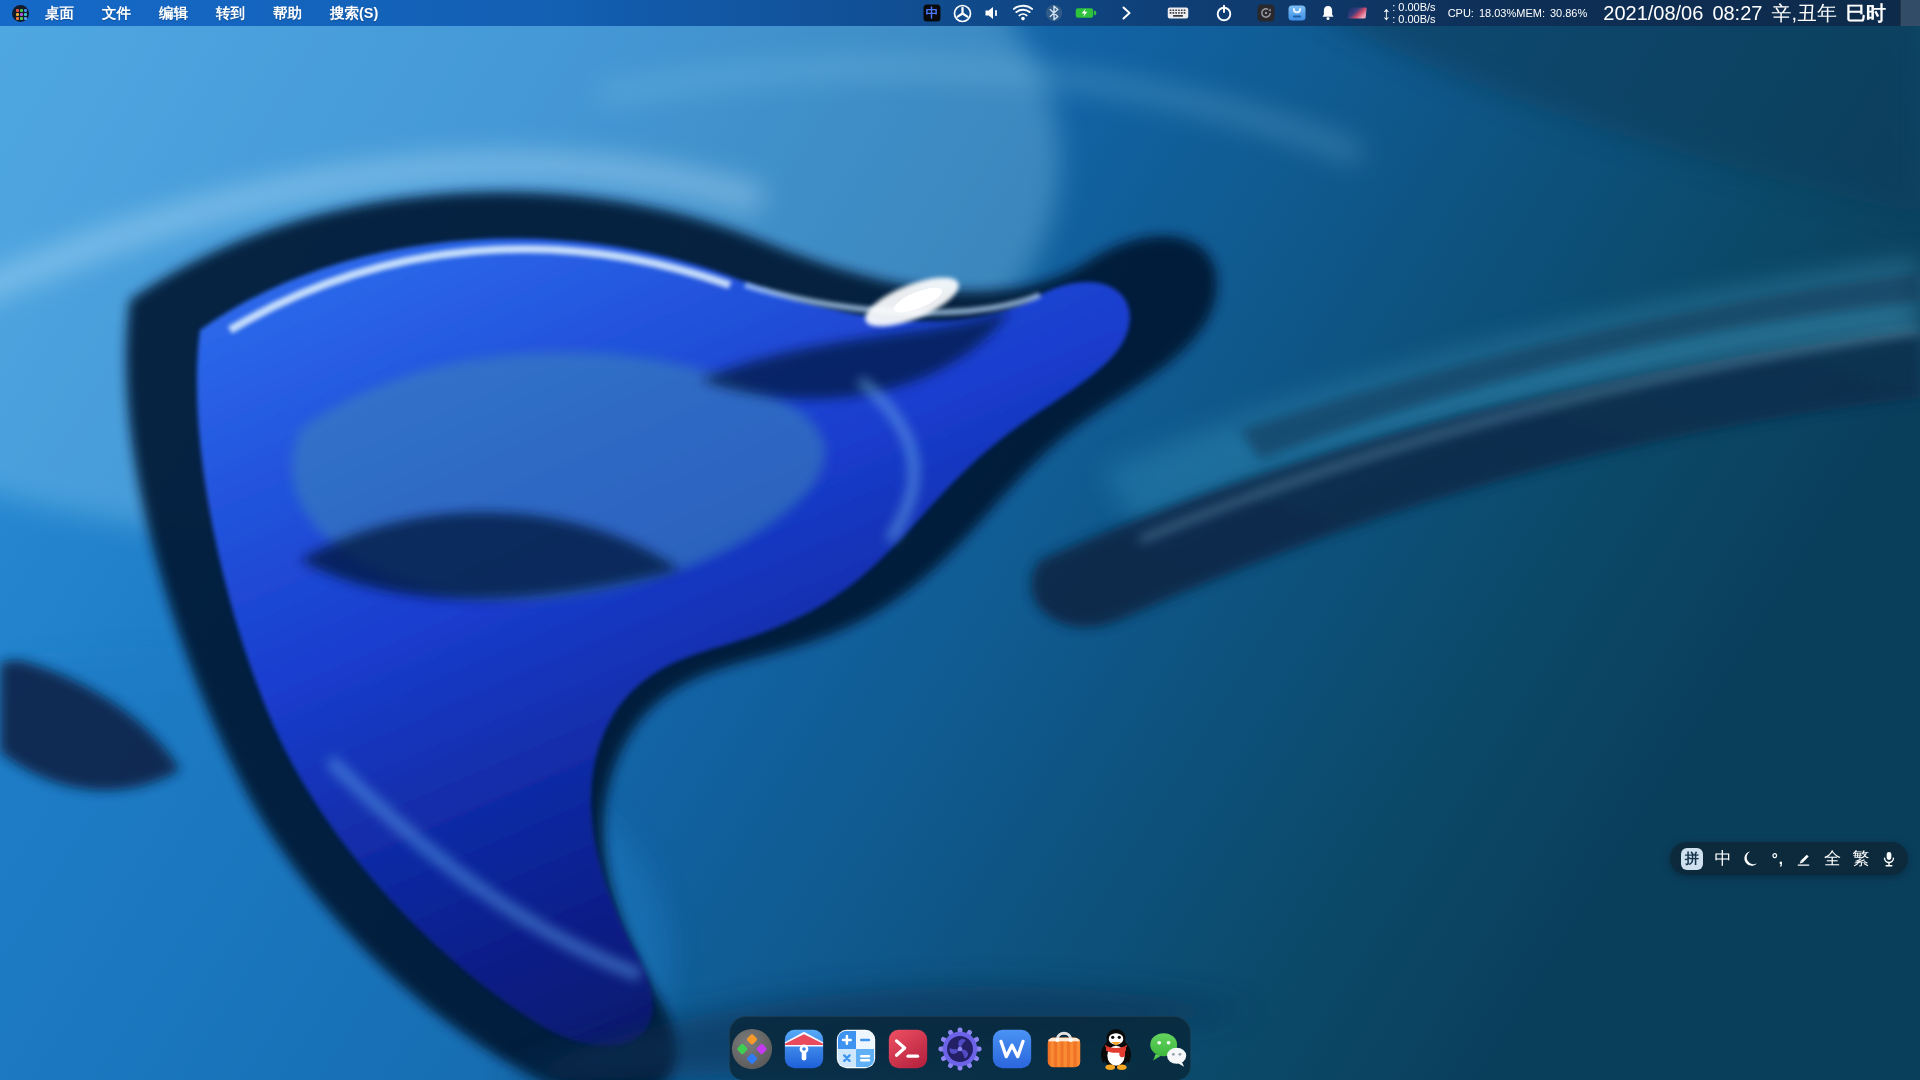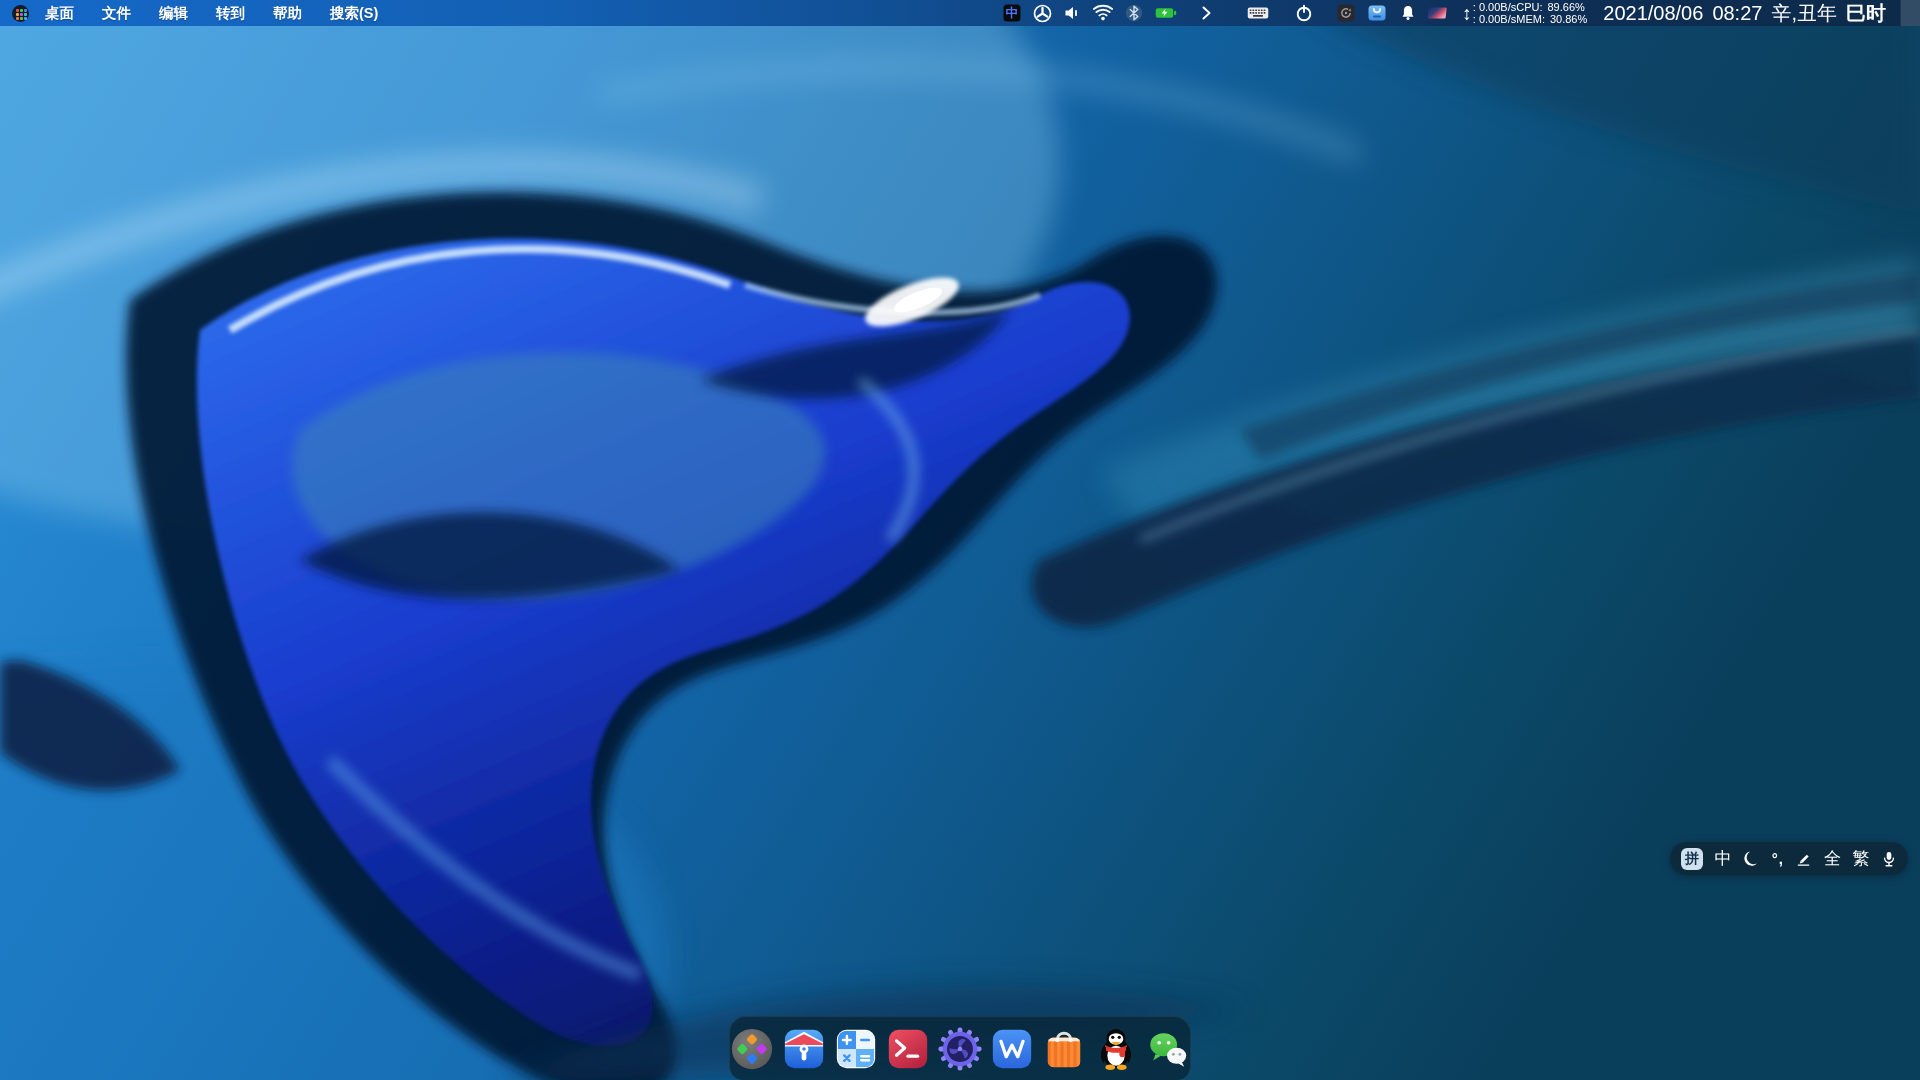--- a/index.html
+++ b/index.html
@@ -28,21 +28,21 @@
   .menu-item.first { font-weight:700; }
 
   .mb-right { margin-left:auto; display:flex; align-items:center; height:100%; }
   .ticon { display:flex; align-items:center; justify-content:center; }
   .ticon svg { display:block; }
   .g12 { margin-left:12px; }
   .net-block { display:flex; align-items:center; margin-left:14px; }
   .net-arrow { font-size:19px; line-height:19px; font-weight:400; margin-right:1px; }
   .net-lines { display:flex; flex-direction:column; }
   .net-lines span, .stat-line { font-size:11px; line-height:12px; white-space:nowrap; }
-  .stats-block { display:flex; flex-direction:column; margin-left:0; }
+  .stats-block { display:flex; flex-direction:row; margin-left:12px; }
   .stat-line { display:flex; }
   .stat-line .lab { margin-right:5px; }
   .datetime { display:flex; align-items:center; font-size:20px; margin-left:16px; white-space:nowrap; }
   .datetime span { margin-right:9px; }
   .datetime span:last-child { margin-right:0;font-weight:bold; }
   .show-desktop {
     width:20px; height:26px; margin-left:14px;
     background:rgba(255,255,255,.16); border-left:1px solid rgba(0,0,0,.3);
   }
 
@@ -304,21 +304,21 @@
         <span class="net-arrow">↕</span>
         <span class="net-lines">
           <span>: 0.00B/s</span>
           <span>: 0.00B/s</span>
         </span>
       </span>
 
       <span class="stats-block">
         <span class="stat-line">
           <span class="lab">CPU:</span>
-          <span>89.66%</span>
+          <span>18.03%</span>
         </span>
         <span class="stat-line">
           <span class="lab">MEM:</span>
           <span>30.86%</span>
         </span>
       </span>
 
       <span class="datetime">
         <span>2021/08/06</span>
         <span>08:27</span>

